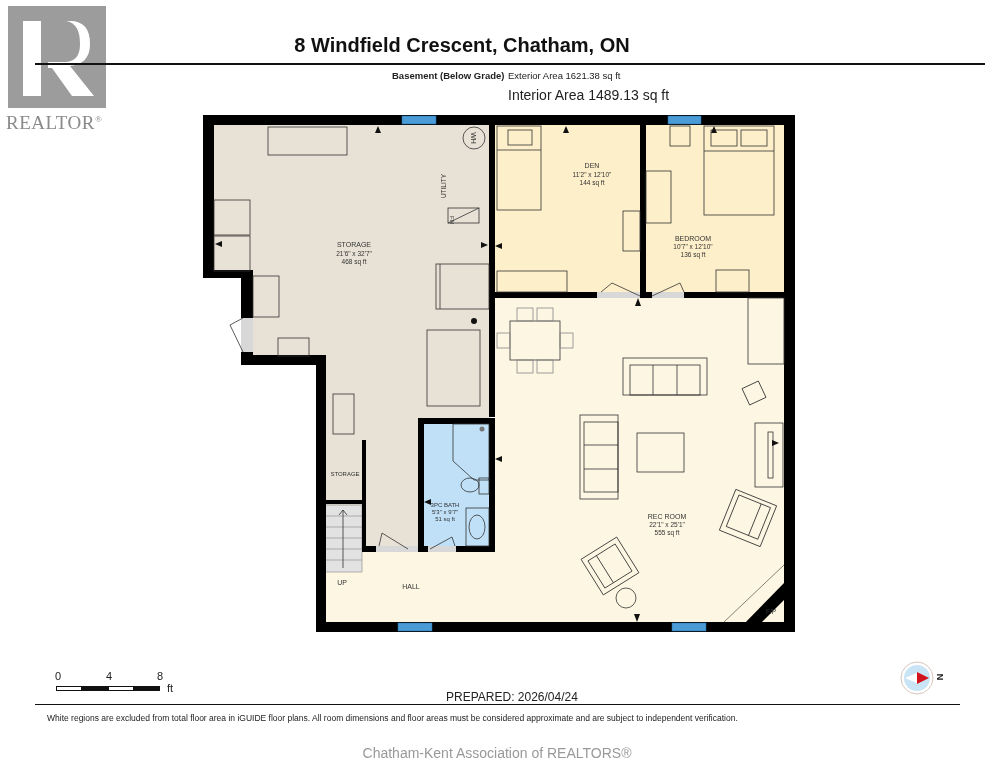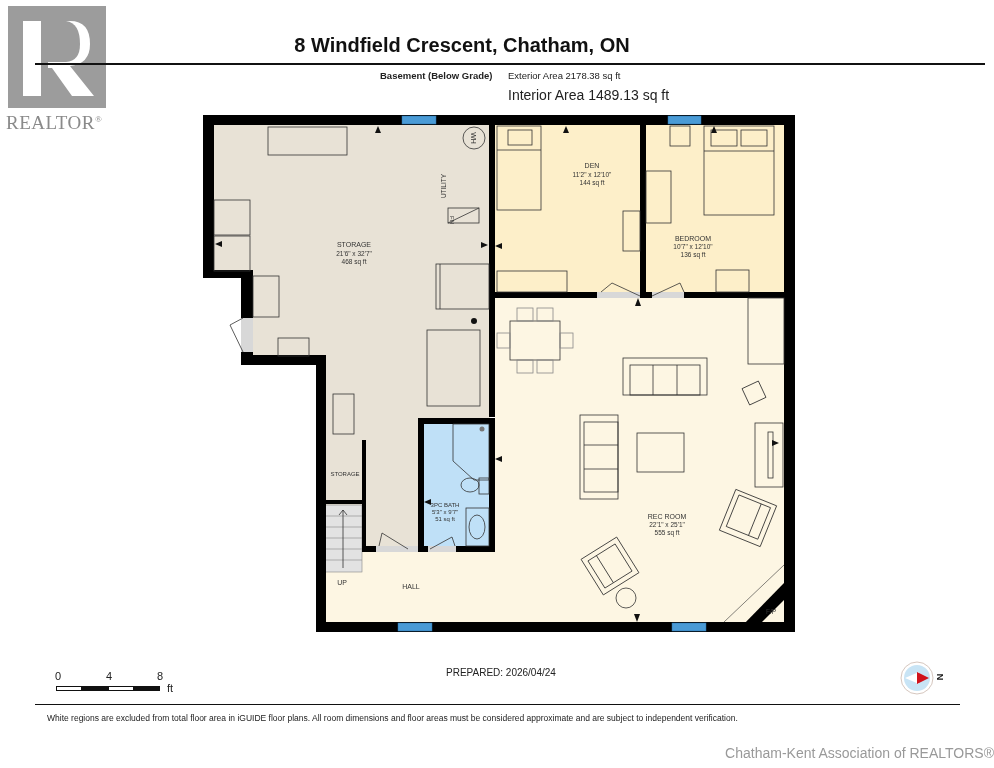--- a/index.html
+++ b/index.html
@@ -3,54 +3,54 @@
 <meta charset="utf-8">
 <style>
   html, body { margin: 0; padding: 0; background: #ffffff; }
   body { width: 994px; height: 768px; position: relative; overflow: hidden; font-family: "Liberation Sans", sans-serif; color: #111; }
   .logo { position: absolute; left: 6px; top: 6px; width: 100px; height: 125px; }
   .logo-box { position: absolute; left: 2px; top: 0; width: 98px; height: 102px; background: #9c9c9c; }
   .logo-text { position: absolute; left: 0; top: 106px; font-size: 19px; color: #8a8a8a; letter-spacing: 0.5px; font-family: Liberation Serif, serif; }
   .logo-text sup { font-size: 9px; }
   .title { position: absolute; left: 0; width: 924px; top: 34px; text-align: center; font-size: 20px; font-weight: bold; color: #111; }
   .title-rule { position: absolute; left: 35px; top: 63px; width: 950px; height: 2px; background: #111; }
-  .subhead-floor { position: absolute; left: 380px; top: 70px; font-size: 9.5px; font-weight: bold; color: #222; }
+  .subhead-floor { position: absolute; left: 392px; top: 70px; font-size: 9.5px; font-weight: bold; color: #222; }
   .subhead-ext { position: absolute; left: 508px; top: 70px; font-size: 9.5px; color: #222; }
   .subhead-int { position: absolute; left: 508px; top: 87px; font-size: 14px; color: #222; }
   .plan { position: absolute; left: 0; top: 0; }
   .room-label { font-family: "Liberation Sans", sans-serif; fill: #333; }
   .scale { position: absolute; left: 55px; top: 670px; width: 130px; height: 26px; }
   .scale-tick { position: absolute; top: 0; font-size: 11px; color: #222; }
   .scale-bar { position: absolute; top: 16px; height: 5px; }
   .scale-unit { position: absolute; left: 112px; top: 12px; font-size: 11px; color: #222; }
-  .prepared { position: absolute; left: 446px; top: 667px; font-size: 10px; color: #222; }
+  .prepared { position: absolute; left: 446px; top: 690px; font-size: 12px; color: #222; }
   .compass { position: absolute; left: 899px; top: 659px; width: 50px; height: 40px; }
   .bottom-rule { position: absolute; left: 35px; top: 704px; width: 925px; height: 1px; background: #111; }
   .disclaimer { position: absolute; left: 39px; top: 713px; font-size: 8.5px; color: #222; margin-left: 8px; }
-  .assoc { position: absolute; left: 0; width: 994px; top: 745px; text-align: right; font-size: 14px; color: #999; }
+  .assoc { position: absolute; left: 0; width: 994px; top: 745px; text-align: center; font-size: 14px; color: #999; }
 </style>
 </head>
 <body>
 
 <div class="logo">
   <div class="logo-box">
     <svg width="98" height="102" viewBox="0 0 98 102">
       <rect x="15" y="15" width="18" height="75" fill="#fff"></rect>
       <path d="M40 15 H62 Q82 15 82 38 Q82 58 62 60 L86 90 H64 L44 62 H40 Z" fill="#fff"></path>
       <path d="M40 15 H58 Q72 17 72 38 Q72 55 58 56 H40 Z" fill="#9c9c9c"></path>
       <rect x="40" y="15" width="6" height="75" fill="#fff" opacity="0"></rect>
     </svg>
   </div>
   <div class="logo-text"><span>REALTOR</span><sup>®</sup></div>
 </div>
 
 <div class="title">8 Windfield Crescent, Chatham, ON</div>
 <div class="title-rule"></div>
 <div class="subhead-floor">Basement (Below Grade)</div>
-<div class="subhead-ext">Exterior Area 2178.38 sq ft</div>
+<div class="subhead-ext">Exterior Area 1621.38 sq ft</div>
 <div class="subhead-int">Interior Area 1489.13 sq ft</div>
 
 <svg class="plan" width="994" height="768" viewBox="0 0 994 768">
 
   <g>
 
     <polygon fill="#e8e2d6" points="214,125 490,125 490,420 420,420 420,548 370,548 370,548 322,548 322,363 245,363 245,276 214,276"></polygon>
 
     <rect x="495" y="125" width="146" height="168" fill="#fdefc9"></rect>
 

